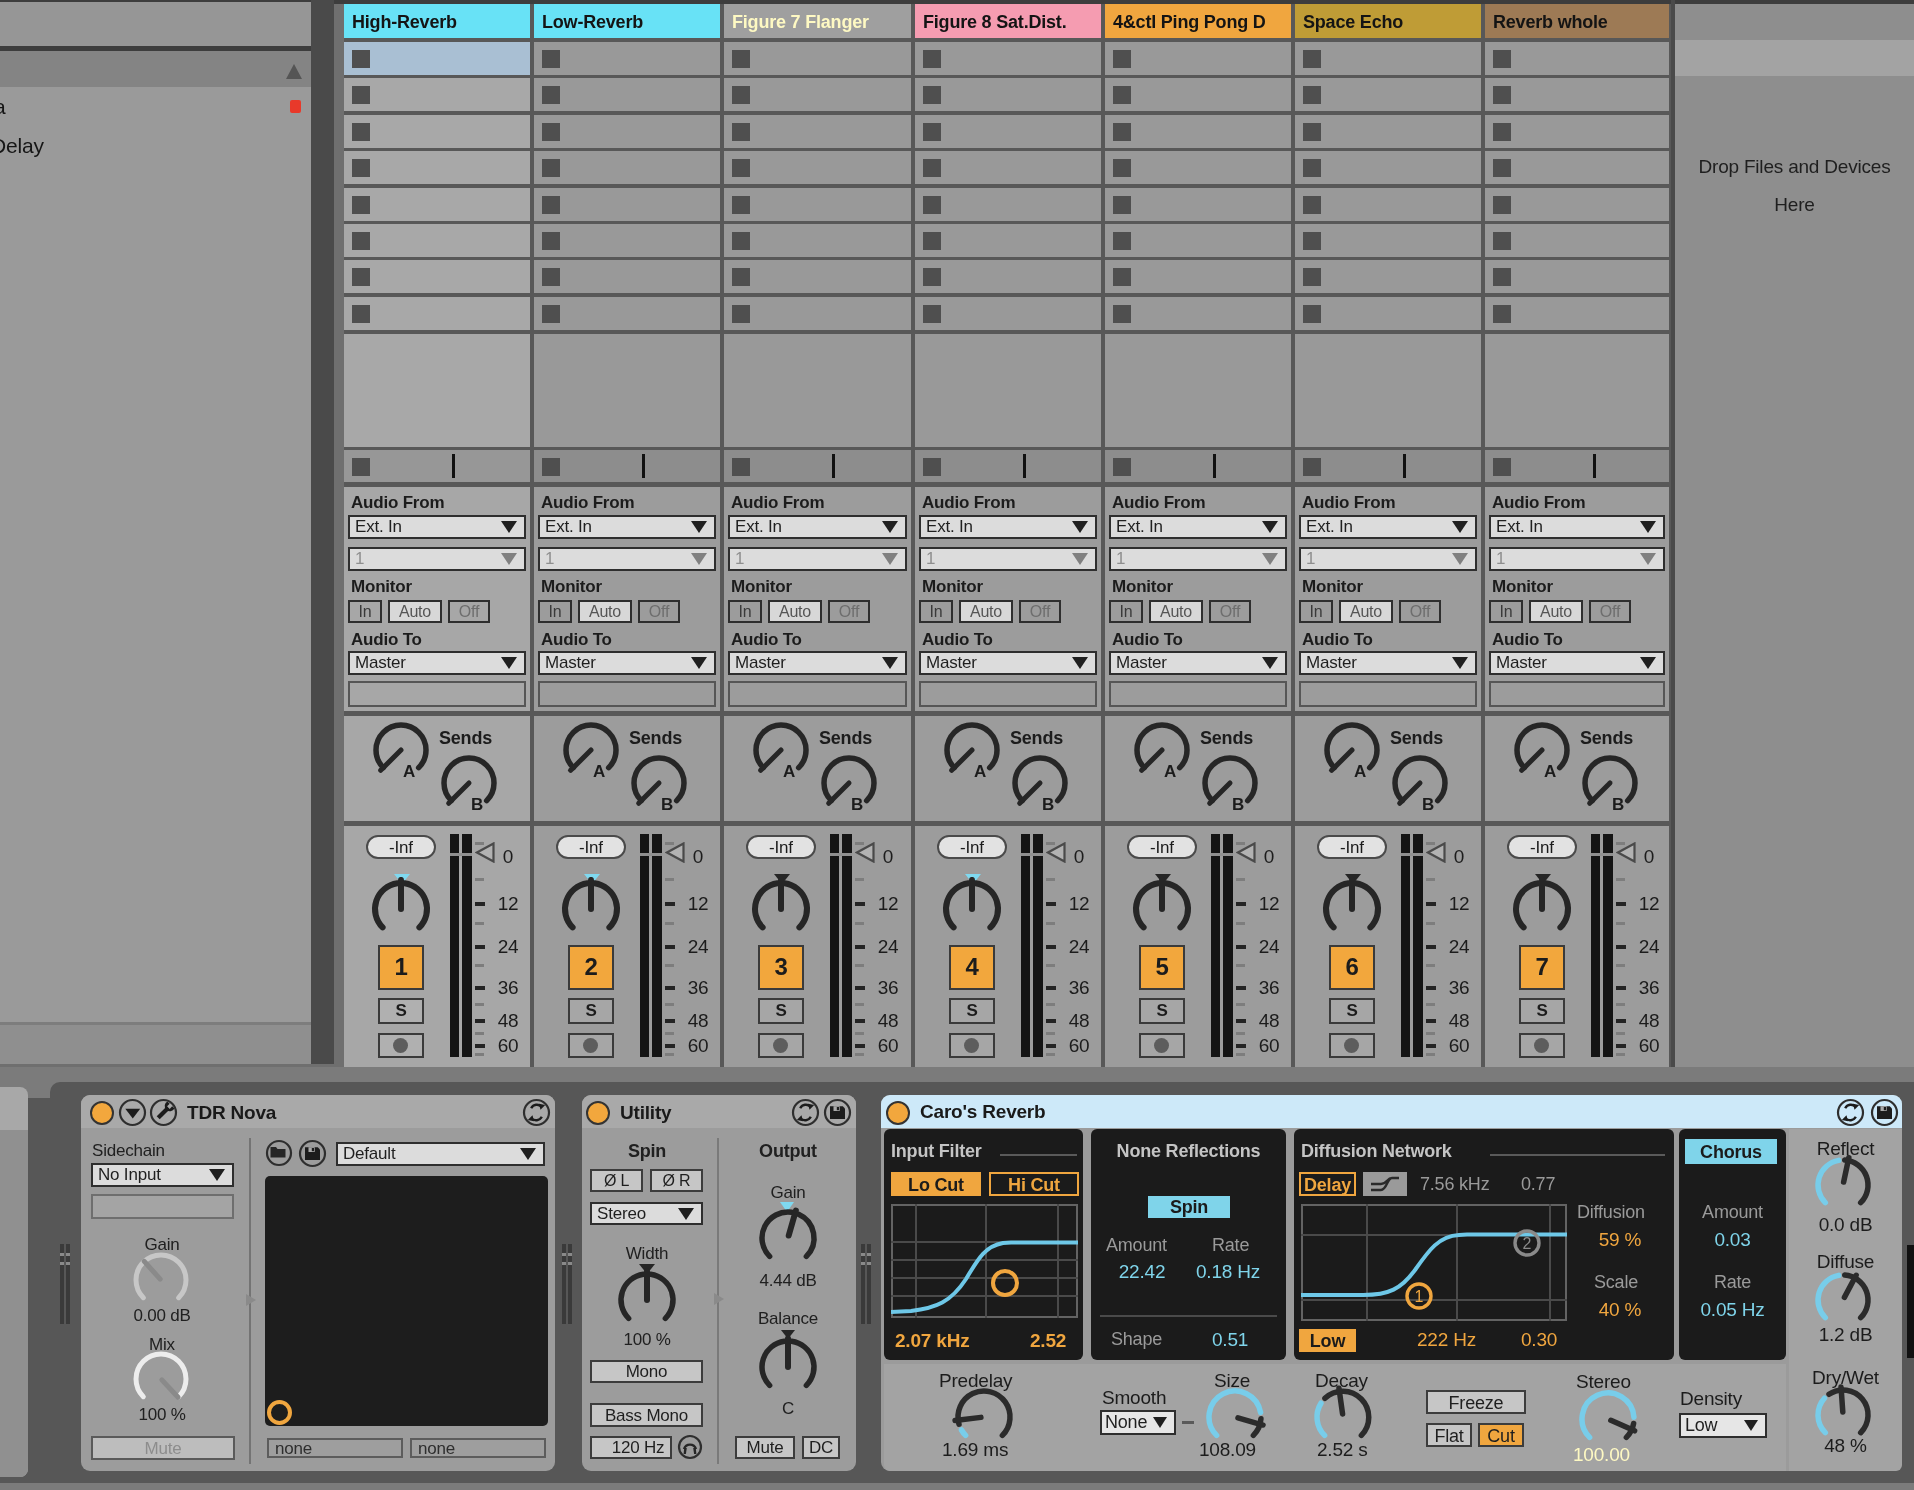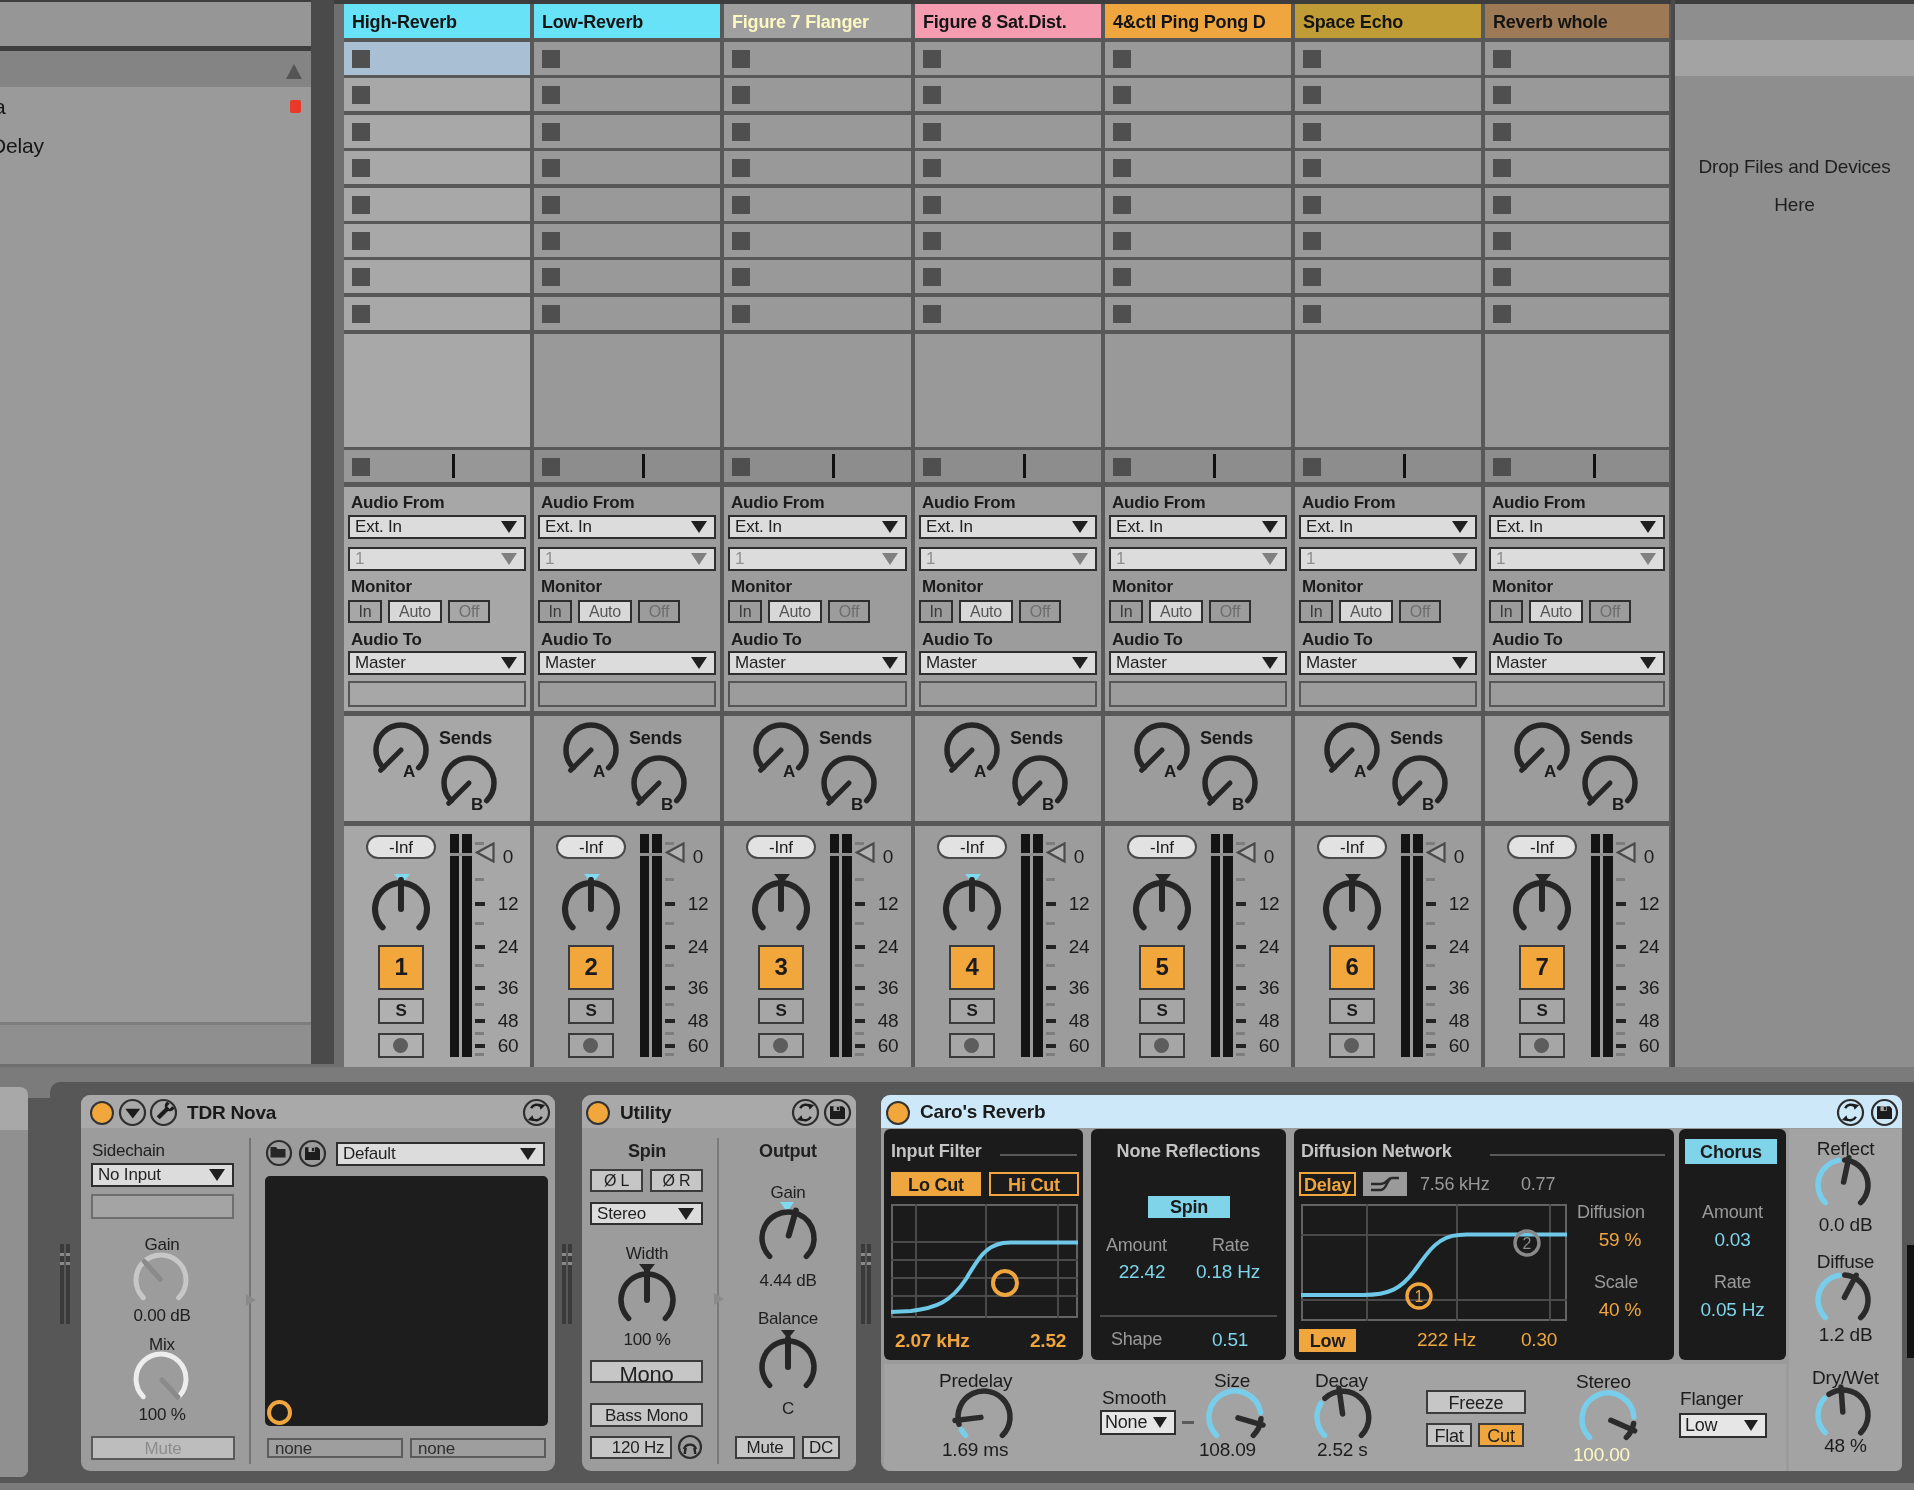--- a/index.html
+++ b/index.html
@@ -787,21 +787,21 @@
 <div class="a" style="left:678px;top:1207.5px;width:0;height:0;border-left:8.5px solid transparent;border-right:8.5px solid transparent;border-top:12px solid #1f1f1f"></div>
 <div class="t" style="left:590px;top:1243px;font-size:17px;color:#202020;width:114px;text-align:center;">Width</div>
 <div class="a" style="left:639px;top:1264px;width:0;height:0;border-left:8.0px solid transparent;border-right:8.0px solid transparent;border-top:10px solid #262626"></div>
 <svg class="a" style="left:615px;top:1268px" width="64" height="64" viewBox="0 0 64 64">
     <path d="M 13.62 50.38 A 26 26 0 0 1 28.38 6.25" stroke="#262626" stroke-width="5.5" fill="none" stroke-linecap="round"></path>
     <path d="M 35.62 6.25 A 26 26 0 0 1 50.38 50.38" stroke="#262626" stroke-width="5.5" fill="none" stroke-linecap="round"></path>
     <line x1="32.00" y1="32.00" x2="32.00" y2="3.40" stroke="#262626" stroke-width="6" stroke-linecap="round"></line>
   </svg>
 <div class="t" style="left:590px;top:1329px;font-size:17px;color:#202020;width:114px;text-align:center;">100 %</div>
 <div class="a" style="left:590px;top:1360px;width:113px;height:23px;background:#c6c6c6;border:2px solid #3c3c3c;box-sizing:border-box"></div>
-<div class="t" style="left:590px;top:1361px;font-size:22px;color:#1f1f1f;width:113px;text-align:center;">Mono</div>
+<div class="t" style="left:590px;top:1361px;font-size:17px;color:#1f1f1f;width:113px;text-align:center;">Mono</div>
 <div class="a" style="left:590px;top:1403px;width:113px;height:24px;background:#c6c6c6;border:2px solid #3c3c3c;box-sizing:border-box"></div>
 <div class="t" style="left:590px;top:1405px;font-size:17px;color:#1f1f1f;width:113px;text-align:center;">Bass Mono</div>
 <div class="a" style="left:590px;top:1436px;width:82px;height:23px;background:#c6c6c6;border:2px solid #3c3c3c;box-sizing:border-box"></div>
 <div class="t" style="left:590px;top:1437px;font-size:17px;color:#1f1f1f;width:96px;text-align:center;">120 Hz</div>
 <svg class="a" style="left:676px;top:1433px" width="28" height="28" viewBox="0 0 28 28">
     <circle cx="14" cy="14" r="11" fill="none" stroke="#2e2e2e" stroke-width="2.2"></circle>
     <path d="M8 16 A 6.3 6.3 0 0 1 20 16" stroke="#262626" stroke-width="2.4" fill="none"></path>
     <path d="M8.2 15 L10.8 15 L9.9 21 L7.6 21 Z" fill="#262626"></path>
     <path d="M19.8 15 L17.2 15 L18.1 21 L20.4 21 Z" fill="#262626"></path>
   </svg>
@@ -949,21 +949,21 @@
 <div class="t" style="left:1426px;top:1425px;font-size:18px;color:#1f1f1f;width:46px;text-align:center;">Flat</div>
 <div class="a" style="left:1478px;top:1423px;width:46px;height:24px;background:#f0a63f;border:2px solid #3c3c3c;box-sizing:border-box"></div>
 <div class="t" style="left:1478px;top:1425px;font-size:18px;color:#1f1f1f;width:46px;text-align:center;">Cut</div>
 <div class="t" style="left:1576px;top:1370px;font-size:19px;color:#1c1c1c;">Stereo</div>
 <svg class="a" style="left:1576px;top:1387px" width="64" height="64" viewBox="0 0 64 64">
     <path d="M 13.62 50.38 A 26 26 0 1 1 57.94 30.19" stroke="#78cdea" stroke-width="5.5" fill="none" stroke-linecap="round"></path>
     <path d="M 57.61 36.51 A 26 26 0 0 1 50.38 50.38" stroke="#2b2b2b" stroke-width="5.5" fill="none" stroke-linecap="round"></path>
     <line x1="34.85" y1="33.27" x2="58.60" y2="43.84" stroke="#2b2b2b" stroke-width="5.5" stroke-linecap="round"></line>
   </svg>
 <div class="t" style="left:1573px;top:1443px;font-size:19px;color:#fef9c3;">100.00</div>
-<div class="t" style="left:1680px;top:1387px;font-size:19px;color:#1c1c1c;">Flanger</div>
+<div class="t" style="left:1680px;top:1387px;font-size:19px;color:#1c1c1c;">Density</div>
 <div class="a" style="left:1679px;top:1413px;width:88px;height:25px;background:#e6e6e6;border:2px solid #2e2e2e;box-sizing:border-box"></div>
 <div class="t" style="left:1685px;top:1414.34px;font-size:18px;color:#1f1f1f;">Low</div>
 <div class="a" style="left:1744px;top:1420.0px;width:0;height:0;border-left:7.5px solid transparent;border-right:7.5px solid transparent;border-top:11px solid #1f1f1f"></div>
 <div class="a" style="left:1789px;top:1129px;width:113px;height:342px;background:#a3a3a3;border-radius:0 0 6px 0"></div>
 <div class="t" style="left:1789px;top:1137px;font-size:19px;color:#1c1c1c;width:113px;text-align:center;">Reflect</div>
 <svg class="a" style="left:1812px;top:1154px" width="62" height="62" viewBox="0 0 62 62">
     <path d="M 13.32 48.68 A 25 25 0 0 1 26.66 6.38" stroke="#78cdea" stroke-width="5.5" fill="none" stroke-linecap="round"></path>
     <path d="M 32.74 6.06 A 25 25 0 0 1 48.68 48.68" stroke="#2b2b2b" stroke-width="5.5" fill="none" stroke-linecap="round"></path>
     <line x1="31.62" y1="28.07" x2="36.82" y2="3.61" stroke="#2b2b2b" stroke-width="5.5" stroke-linecap="round"></line>
   </svg>

